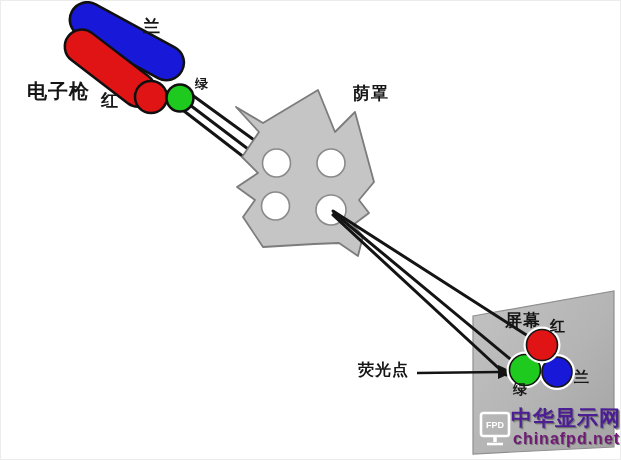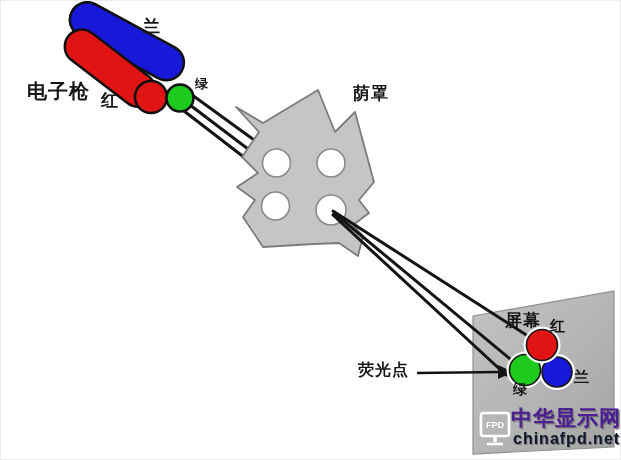--- a/index.html
+++ b/index.html
@@ -23,21 +23,21 @@
   .lbl-dot-blue{left:573px;top:368px;font-size:15px;}
   .lbl-dot-green{left:512px;top:381px;font-size:14px;}
   .lbl-phosphor{left:357px;top:361px;font-size:16px;}
   .wm-name{
     position:absolute;left:510px;top:405px;font-size:21px;font-weight:700;
     color:#4c1d95;letter-spacing:1px;z-index:6;line-height:1.1;
     text-shadow:1px 1px 0 #6e6e6e,2px 2px 1px #9a9a9a;white-space:nowrap;
   }
   .wm-url{
     position:absolute;left:512px;top:429px;font-size:16px;font-weight:700;
-    color:#0f172a;letter-spacing:1px;z-index:6;line-height:1.1;
+    color:#701a75;letter-spacing:1px;z-index:6;line-height:1.1;
     text-shadow:1px 1px 0 #787878;white-space:nowrap;
   }
 </style>
 </head>
 <body>
 
 <div id="stage">
 
   <svg id="diagram-svg" width="621" height="460" viewBox="0 0 621 460">
     <defs>

